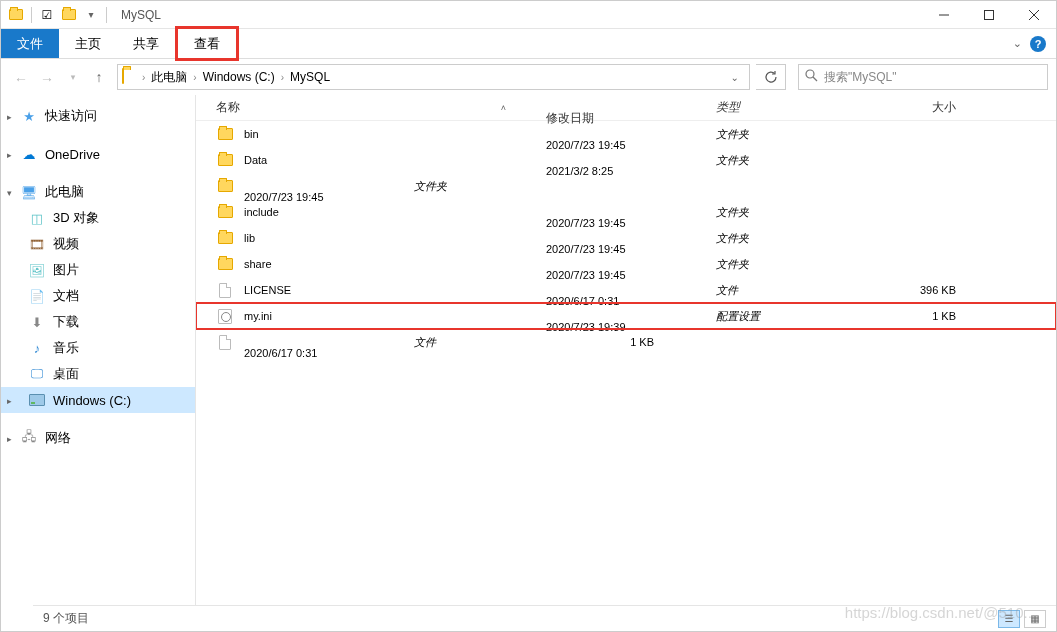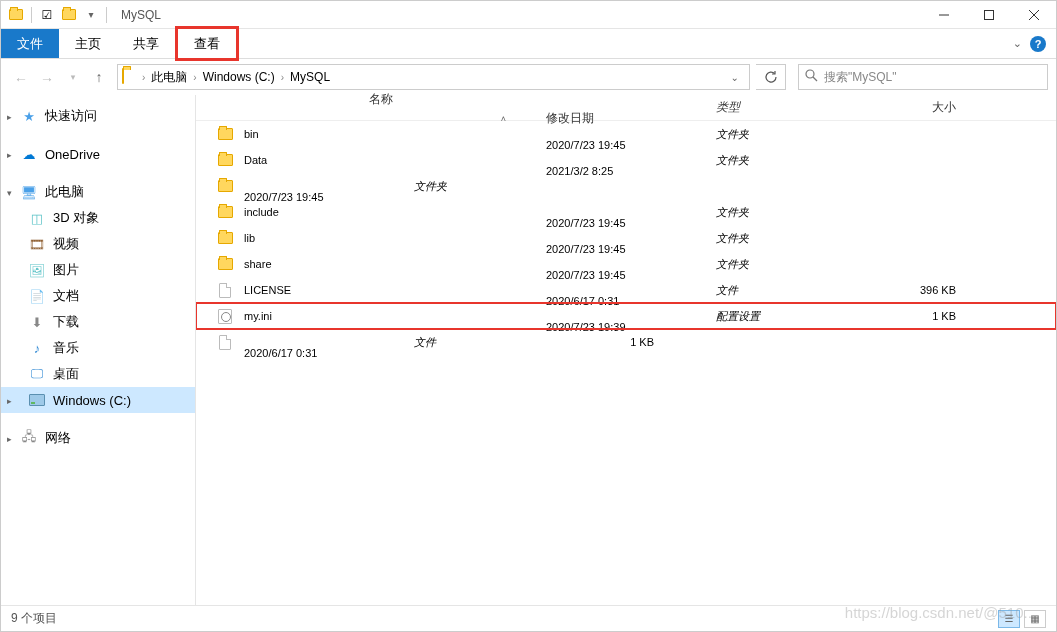--- a/index.html
+++ b/index.html
@@ -61,39 +61,39 @@
 .ico-dl { color: #888; }
 .ico-music { color: #3b8fd6; }
 .ico-desk { color: #3b8fd6; }
 .ico-drive { width: 16px; height: 12px; background: #9ec9e8; border: 1px solid #5a8fb0; border-radius: 1px; position: relative; }
 .ico-drive::after { content: ""; position: absolute; bottom: 1px; left: 1px; width: 4px; height: 2px; background: #5fb85f; }
 .ico-net { color: #888; }
 
 
 .filelist { flex: 1; display: flex; flex-direction: column; }
 .col-headers { display: flex; height: 26px; align-items: center; border-bottom: 1px solid #eee; color: #333; font-size: 12px; padding-left: 20px; }
-.col-name { width: 330px; display: flex; align-items: center; gap: 6px; flex-direction: column; }
+.col-name { width: 330px; display: flex; align-items: center; gap: 6px; }
 .col-date { width: 170px; margin-top: 21px; }
 .col-type { width: 140px; font-style: italic; }
 .col-size { width: 120px; text-align: right; padding-right: 20px; }
 .sort-arrow { font-size: 9px; color: #666; }
 .files-body { flex: 1; overflow: auto; }
 .file-row { display: flex; height: 26px; align-items: center; padding-left: 20px; font-size: 11px; }
 .file-row .ficon { width: 18px; height: 16px; margin-right: 10px; display: inline-flex; align-items: center; justify-content: center; }
 .file-row .fname { width: 302px; }
 .file-row.highlighted { outline: 2px solid #e8352c; outline-offset: -1px; }
 .folder-ico { width: 15px; height: 12px; background: #ffd75e; border: 1px solid #e6a800; border-radius: 1px; position: relative; }
 .folder-ico::before { content: ""; position: absolute; top: -3px; left: 0; width: 6px; height: 3px; background: #ffd75e; border: 1px solid #e6a800; border-bottom: none; border-radius: 1px 1px 0 0; }
 .file-ico { width: 12px; height: 15px; border: 1px solid #bbb; background: #fff; border-radius: 1px; position: relative; }
 .file-ico::before { content: ""; position: absolute; top: -1px; right: -1px; width: 4px; height: 4px; background: #fff; border-left: 1px solid #bbb; border-bottom: 1px solid #bbb; }
 .ini-ico { width: 14px; height: 15px; border: 1px solid #bbb; background: #fff; border-radius: 1px; position: relative; }
 .ini-ico::after { content: ""; position: absolute; bottom: 1px; left: 2px; width: 8px; height: 8px; border: 1px solid #888; border-radius: 50%; background: radial-gradient(circle, #fff 30%, transparent 30%); }
 
 
-.statusbar { height: 26px; border-top: 1px solid #e5e5e5; display: flex; align-items: center; padding: 0 10px; font-size: 12px; color: #555; background: #fff; }
+.statusbar { height: 26px; border-top: 1px solid #e5e5e5; display: flex; align-items: center; padding: 0 10px; font-size: 12px; color: #555; background: #fff; margin-left: 32px; }
 .status-right { margin-left: auto; display: flex; gap: 4px; }
 .view-toggle { width: 22px; height: 18px; border: 1px solid #ccc; display: flex; align-items: center; justify-content: center; font-size: 10px; color: #666; }
 .view-toggle.active { background: #cde8ff; border-color: #7bb8e8; }
 
 .watermark { position: absolute; bottom: 10px; right: 20px; color: rgba(150,150,150,0.4); font-size: 15px; pointer-events: none; }
 </style>
 </head>
 <body>
 
 <div class="titlebar">

